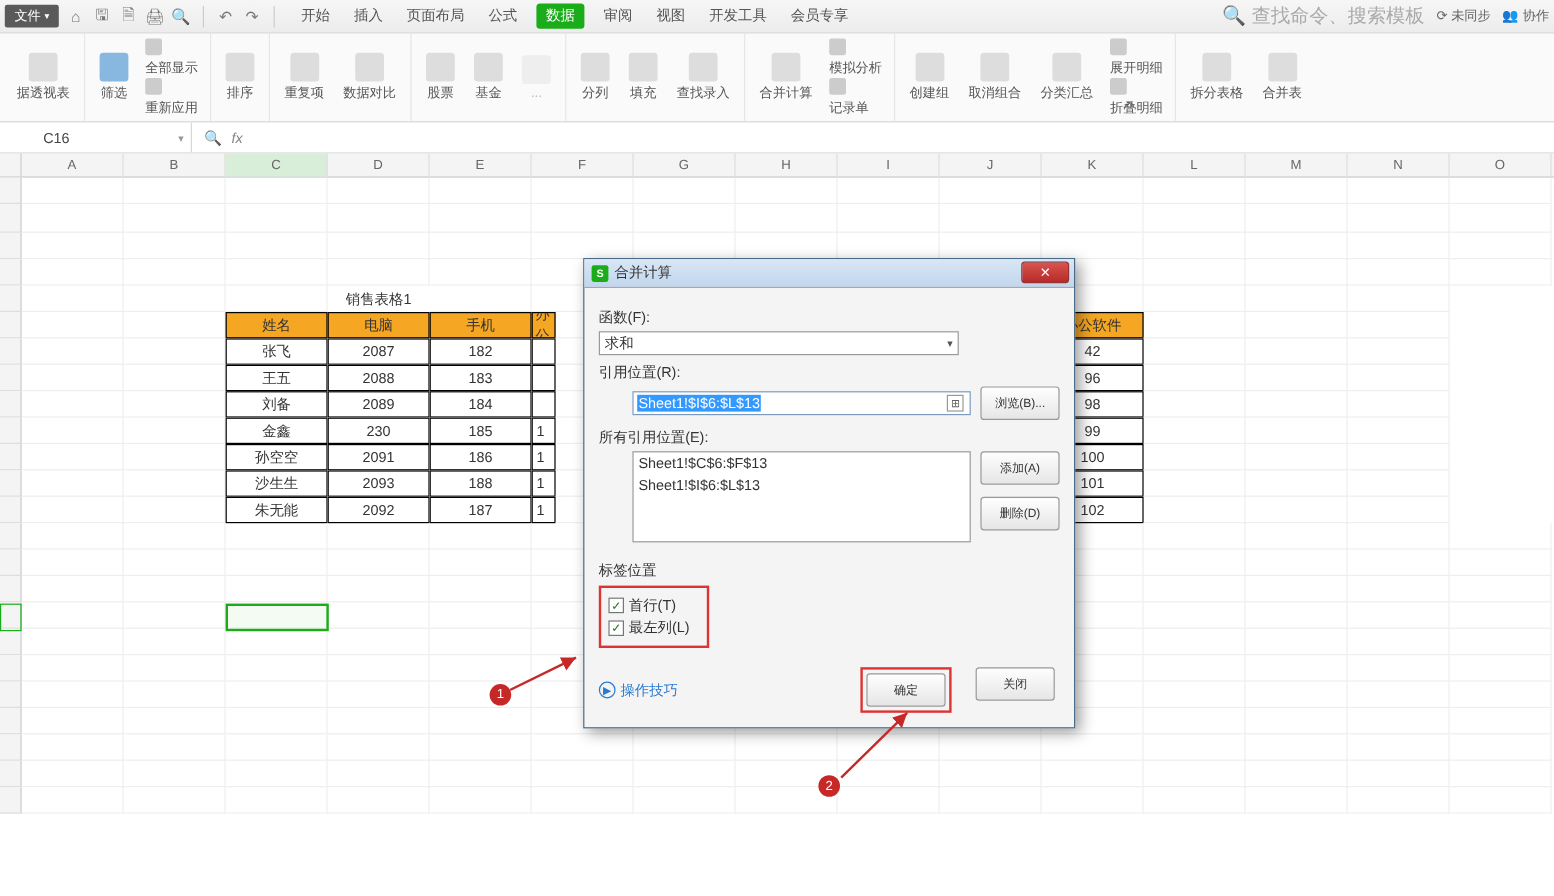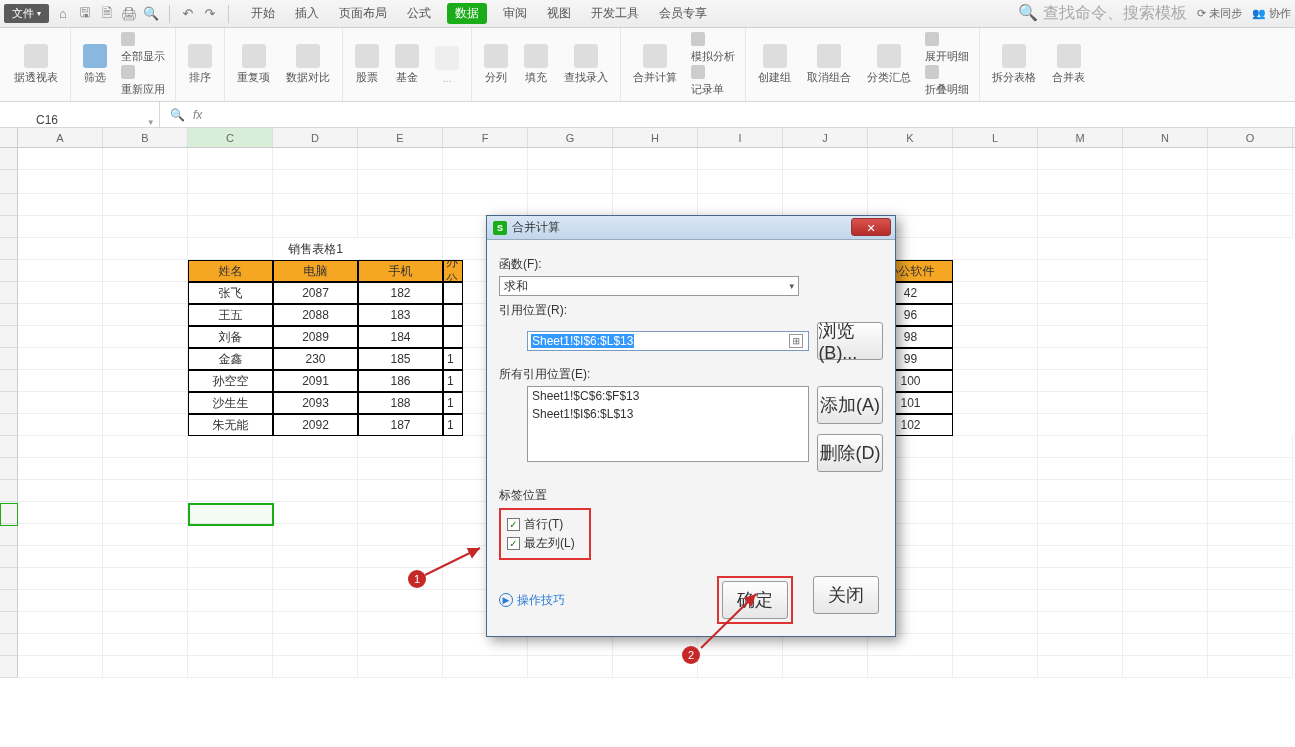--- a/index.html
+++ b/index.html
@@ -24,21 +24,21 @@
 .ribbon-group.noborder { border-right: none; }
 .ribbon-big { display: flex; flex-direction: column; align-items: center; gap: 2px; padding: 0 6px; justify-content: center; }
 .ribbon-big .ico { width: 24px; height: 24px; background: #ddd; border-radius: 3px; }
 .ribbon-label { font-size: 11px; color: #555; white-space: nowrap; }
 .ribbon-sub { display: flex; flex-direction: column; gap: 1px; align-items: flex-start; padding: 0 4px; font-size: 11px; color: #555; }
 .ribbon-sub .row { display: flex; align-items: flex-start; gap: 3px; white-space: nowrap; flex-direction: column; }
 .mini-ico { width: 14px; height: 14px; background: #ccc; border-radius: 2px; }
 
 
 .formula-row { height: 26px; border-bottom: 1px solid #d8d8d8; display: flex; align-items: center; }
-.name-box { width: 130px; border-right: 1px solid #d8d8d8; height: 100%; display: flex; align-items: flex-end; padding: 0 6px; justify-content: space-between; color: #444; margin-left: 30px; }
+.name-box { width: 130px; border-right: 1px solid #d8d8d8; height: 100%; display: flex; align-items: center; padding: 0 6px; justify-content: space-between; color: #444; margin-left: 30px; }
 .name-box .caret { color: #999; font-size: 9px; }
 .fx-area { display: flex; align-items: center; gap: 8px; padding: 0 10px; color: #888; }
 .fx-ico { font-style: italic; color: #888; }
 
 
 .col-headers { height: 20px; display: flex; background: #f4f4f4; border-bottom: 1px solid #ccc; }
 .row-header-space { width: 18px; border-right: 1px solid #ccc; }
 .col-h { width: 85px; border-right: 1px solid #ddd; text-align: center; font-size: 11px; color: #666; display: flex; align-items: center; justify-content: center; }
 .col-h.sel { background: #d8eed8; }
 
@@ -60,21 +60,21 @@
 .dialog-title .sico { width: 14px; height: 14px; background: #1aad19; border-radius: 2px; margin-right: 5px; display:inline-flex;align-items:center;justify-content:center;color:#fff;font-size:9px;font-weight:bold;}
 .dialog-close { position: absolute; right: 4px; top: 2px; width: 40px; height: 18px; background: linear-gradient(#d9534f,#b52b27); color: #fff; text-align: center; border-radius: 3px; font-size: 11px; line-height: 18px; border:1px solid #933;}
 .dialog-body { padding: 10px 12px 12px 12px; font-size: 12px; color: #333; }
 .dlg-label { margin: 6px 0 3px 0; display: block; }
 .dlg-select { width: 300px; height: 20px; border: 1px solid #999; background: #fff; font-size: 12px; display: flex; align-items: center; justify-content: space-between; padding: 0 4px; }
 .dlg-select .caret { font-size: 9px; color: #555; }
 .dlg-input-row { display: flex; gap: 8px; align-items: center; padding-left: 28px; }
 .dlg-input { width: 284px; height: 20px; border: 1px solid #7a9ac0; background: #fff; padding: 0 3px; font-size: 12px; display: flex; align-items: center; }
 .dlg-input .selected-text { background: #3399ff; color: #fff; padding: 0 1px; }
 .range-btn { width: 14px; height: 14px; border: 1px solid #999; margin-left: auto; margin-right: 2px; background: #fff; display:inline-flex;align-items:center;justify-content:center;font-size:9px;color:#666;}
-.dlg-btn { width: 66px; height: 38px; border: 1px solid #999; background: linear-gradient(#fefefe,#e6e6e6); border-radius: 3px; font-size: 18px; display: flex; align-items: center; justify-content: center; cursor: pointer; }
+.dlg-btn { width: 66px; height: 28px; border: 1px solid #999; background: linear-gradient(#fefefe,#e6e6e6); border-radius: 3px; font-size: 10px; display: flex; align-items: center; justify-content: center; cursor: pointer; }
 .dlg-list { width: 332px; height: 76px; border: 1px solid #999; background: #fff; font-size: 12px; }
 .dlg-list-item { padding: 2px 4px; }
 .dlg-check-group { border: 2px solid #d33; padding: 4px 6px; width: 92px; margin-top: 4px; }
 .chk-row { display: flex; align-items: center; gap: 4px; font-size: 12px; margin: 2px 0; }
 .chk { width: 13px; height: 13px; border: 1px solid #777; background: #fff; display: inline-flex; align-items: center; justify-content: center; font-size: 10px; color: #1a7a1a; }
 .dlg-footer { display: flex; align-items: center; margin-top: 16px; }
 .tips-link { color: #2a7ad1; font-size: 12px; display: flex; align-items: center; gap: 4px; }
 .tips-ico { width: 14px; height: 14px; border: 1px solid #2a7ad1; border-radius: 50%; display: inline-flex; align-items: center; justify-content: center; font-size: 9px; color: #2a7ad1; }
 .dlg-footer-btns { margin-left: auto; display: flex; gap: 20px; padding-right: 4px;}
 .ok-wrap { border: 2px solid #d33; padding: 3px; }

